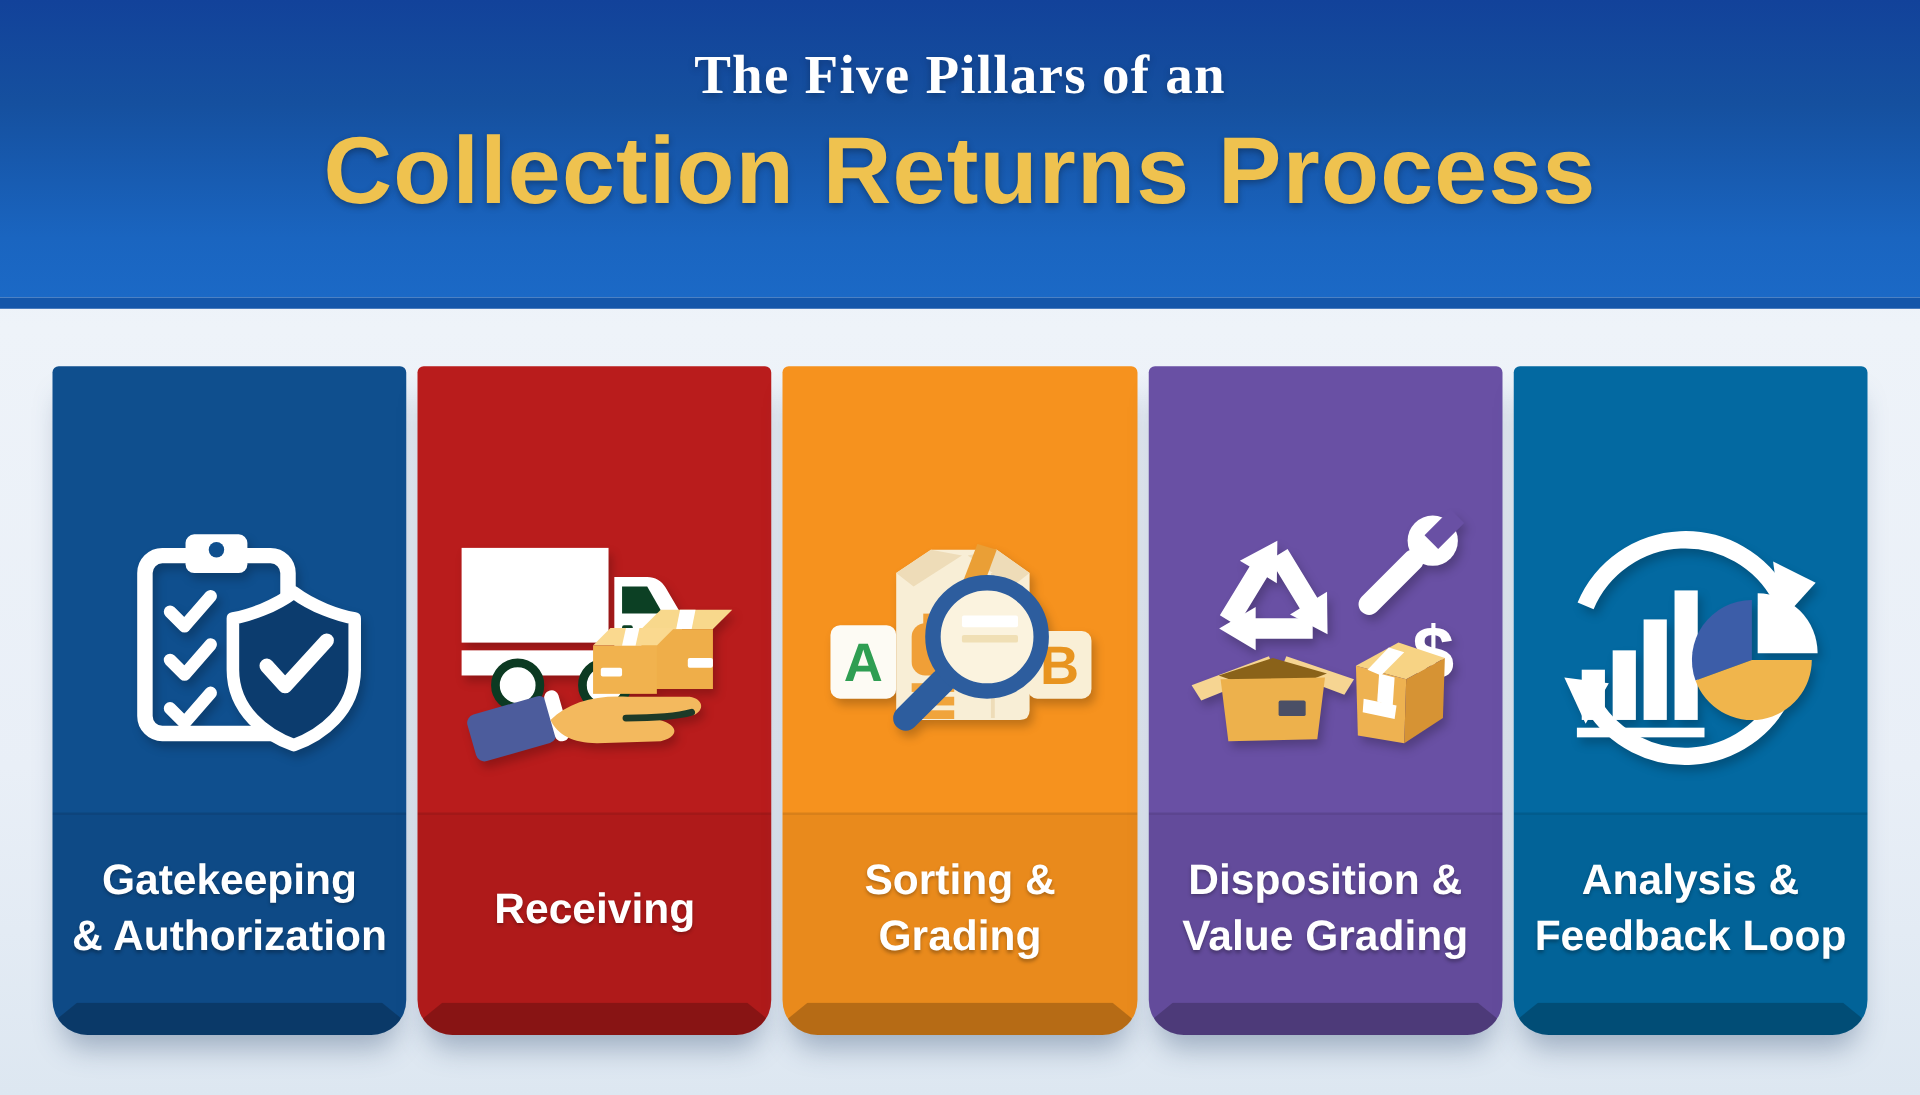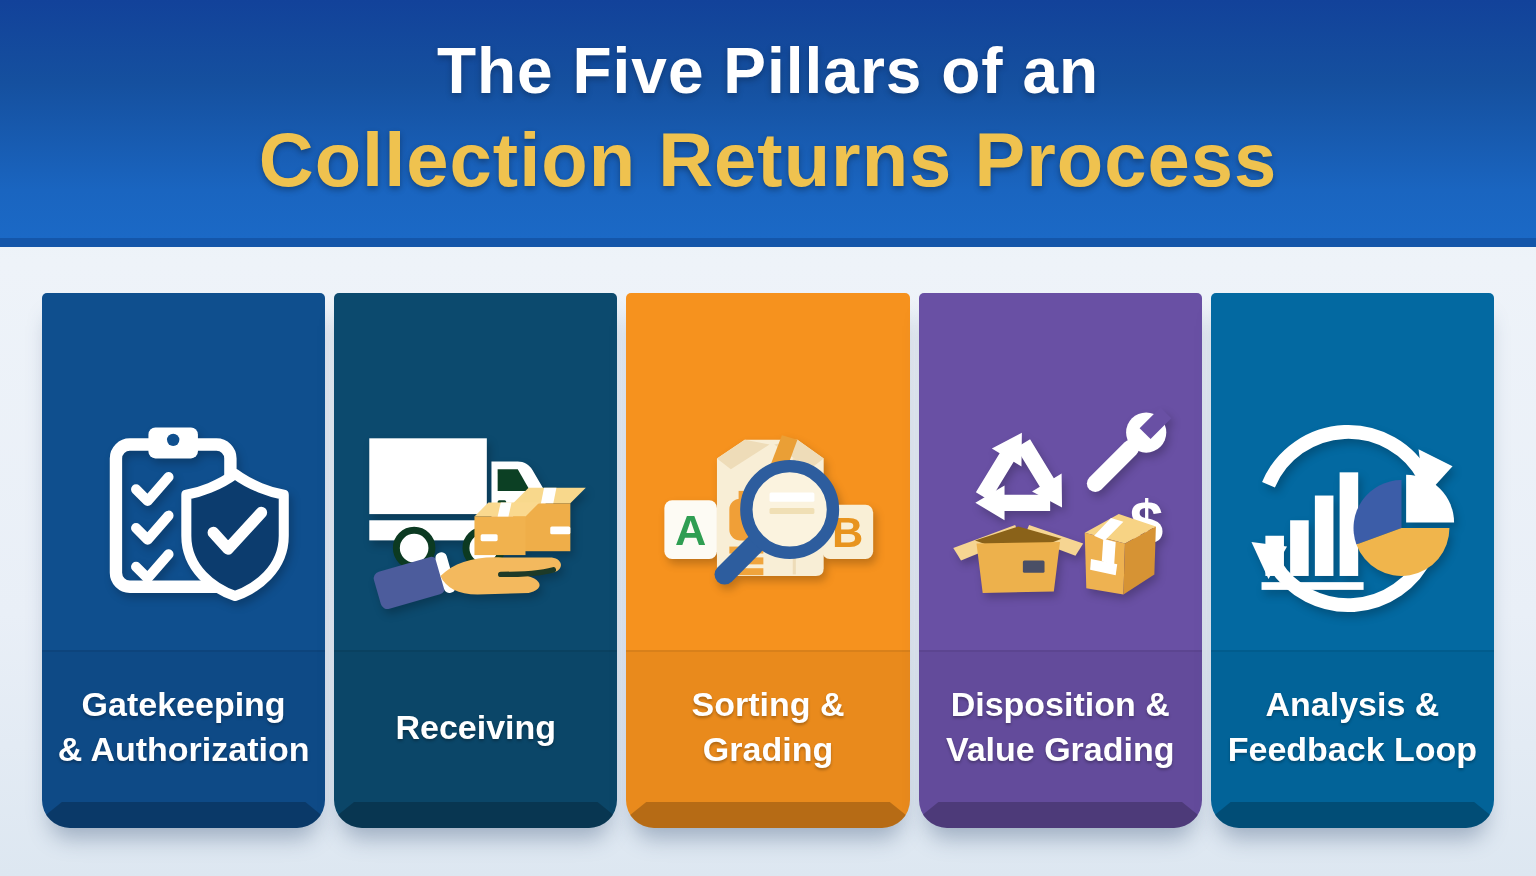--- a/index.html
+++ b/index.html
@@ -9,22 +9,23 @@
 
   
   .header {
     height:247px;
     background:linear-gradient(180deg,#12429a 0%,#15509f 35%,#1a65c0 80%,#1b69c6 100%);
     border-bottom:9px solid #1456aa;
     text-align:center;
     padding-top:34px;
   }
   .title-line1 {
-    color:#ffffff; font-size:64px; font-weight:800; letter-spacing:1px;
+    color:#ffffff; font-size:44px; font-weight:800; letter-spacing:1px;
     text-shadow:0 3px 6px rgba(0,0,0,0.25);
+    font-family:Liberation Serif, serif;
   }
   .title-line2 {
     color:#efc24f; font-size:76px; font-weight:800; letter-spacing:1px;
     margin-top:8px; text-shadow:0 3px 6px rgba(0,0,0,0.3);
   }
 
   
   .pillars {
     display:flex; gap:9px; padding:0 42px; margin-top:46px;
   }
@@ -84,21 +85,21 @@
           <polyline points="-28,2 -9,23 34,-24" fill="none" stroke="#ffffff" stroke-width="15" stroke-linecap="round" stroke-linejoin="round"></polyline>
         </g>
       </svg>
     </div>
     <div class="label-band">
       <span>Gatekeeping</span>
       <span>&amp; Authorization</span>
     </div>
   </div>
 
-  <div class="pillar" style="background: #0c4a6e;">
+  <div class="pillar" style="background: #b91c1c;">
     <div class="icon-wrap">
       <svg viewBox="0 0 300 260">
 
         <g>
           <rect x="12" y="36" width="152" height="98" fill="#ffffff"></rect>
           <rect x="12" y="142" width="152" height="26" fill="#ffffff"></rect>
           <path d="M170,66 h34 c8,0 15,4 19,11 l17,29 v62 h-70 z" fill="#ffffff"></path>
           <path d="M178,76 h26 l16,28 h-42 z" fill="#0c4024"></path>
           <rect x="178" y="116" width="11" height="15" rx="2" fill="#0c4024"></rect>
           <circle cx="70" cy="178" r="23" fill="#ffffff" stroke="#0c3a22" stroke-width="9"></circle>

